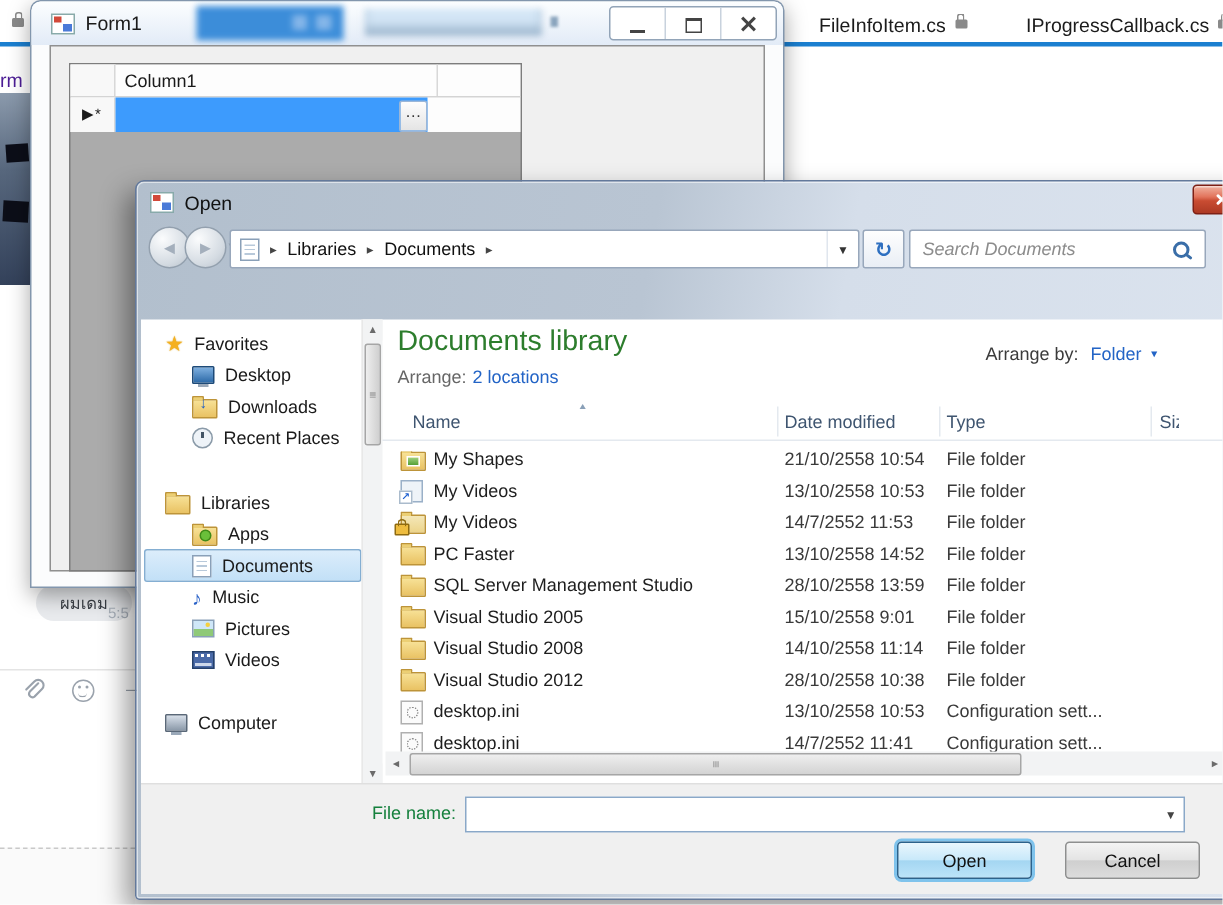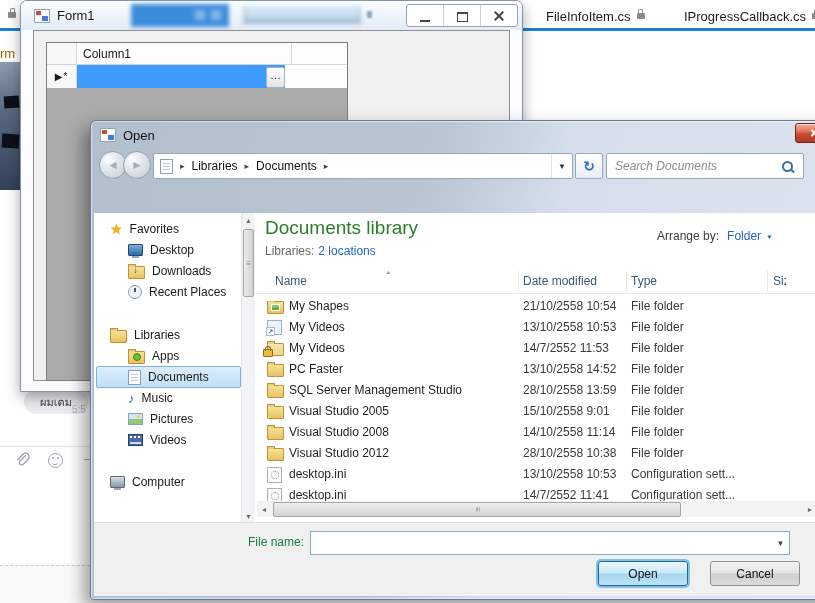--- a/index.html
+++ b/index.html
@@ -7,21 +7,21 @@
        font-family:"Liberation Sans","DejaVu Sans",sans-serif;font-size:12px;color:#1a1a1a;}
 
   
   .vs-blueline{position:absolute;left:0;top:28;width:815px;height:3px;background:#1b7fd0;}
   .vs-tab{position:absolute;top:6px;height:20px;display:flex;align-items:center;font-size:13px;color:#1b1b1b;}
   .tab-lock{width:8px;height:6px;background:#8a8a8a;border-radius:1px;position:relative;margin-left:6px;display:inline-block;}
   .tab-lock::before{content:"";position:absolute;top:-4px;left:1.5px;width:3px;height:4px;border:1.5px solid #8a8a8a;border-bottom:none;border-radius:2px 2px 0 0;}
   .stub-lock{position:absolute;left:2px;top:12px;}
 
   
-  .chat-rm{position:absolute;left:0;top:46px;font-size:13px;color:#a16207;text-align:center;}
+  .chat-rm{position:absolute;left:0;top:46px;font-size:13px;color:#4c1d95;text-align:center;}
   .chat-darkstrip{position:absolute;left:0;top:62px;width:27px;height:128px;background:linear-gradient(180deg,#8b9aac,#57677d 40%,#33415a);border-right:1px solid #aab;}
   .chat-darkstrip i{position:absolute;background:#0c0e18;display:block;}
   .chat-bubble{position:absolute;left:24px;top:390px;width:64px;height:24px;background:#e9ebee;border-radius:12px;display:flex;align-items:center;justify-content:center;font-size:11px;color:#3a3f46;}
   .chat-time{position:absolute;left:72px;top:404px;font-size:10px;color:#aab2bc;}
   .chat-divider{position:absolute;left:0;top:446px;width:90px;border-top:1px solid #e4e4e4;}
   .chat-clip{position:absolute;left:14px;top:452px;width:16px;height:16px;}
   .chat-clip svg{display:block;}
   .chat-smiley{position:absolute;left:48px;top:453px;width:13px;height:13px;border:1.5px solid #9aa2ac;border-radius:50%;}
   .chat-smiley::before{content:"";position:absolute;left:2.5px;top:3px;width:2px;height:2px;background:#9aa2ac;border-radius:50%;box-shadow:5px 0 0 #9aa2ac;}
   .chat-smiley::after{content:"";position:absolute;left:3px;bottom:2px;width:6px;height:3px;border-bottom:1.5px solid #9aa2ac;border-radius:0 0 6px 6px;}
@@ -350,21 +350,21 @@
 
     <div class="sbscroll">
       <div class="scr-arrow" style="top:0;">▲</div>
       <div class="scr-thumb" style="top:16px;height:66px;">≡</div>
       <div class="scr-arrow" style="bottom:0;">▼</div>
     </div>
 
     <div class="main">
       <div class="lib-title">Documents library</div>
       <div class="lib-includes">
-        <span>Libraries:</span><a href="#">2 locations</a>
+        <span>Arrange:</span><a href="#">2 locations</a>
       </div>
       <div class="arrange">
         <span>Arrange by:</span>
         <span class="val">Folder</span>
         <span class="dd">▼</span>
       </div>
 
       <div class="colhdr">
         <span class="sortasc">▲</span>
         <span class="ch" style="left:20px;">Name</span>

